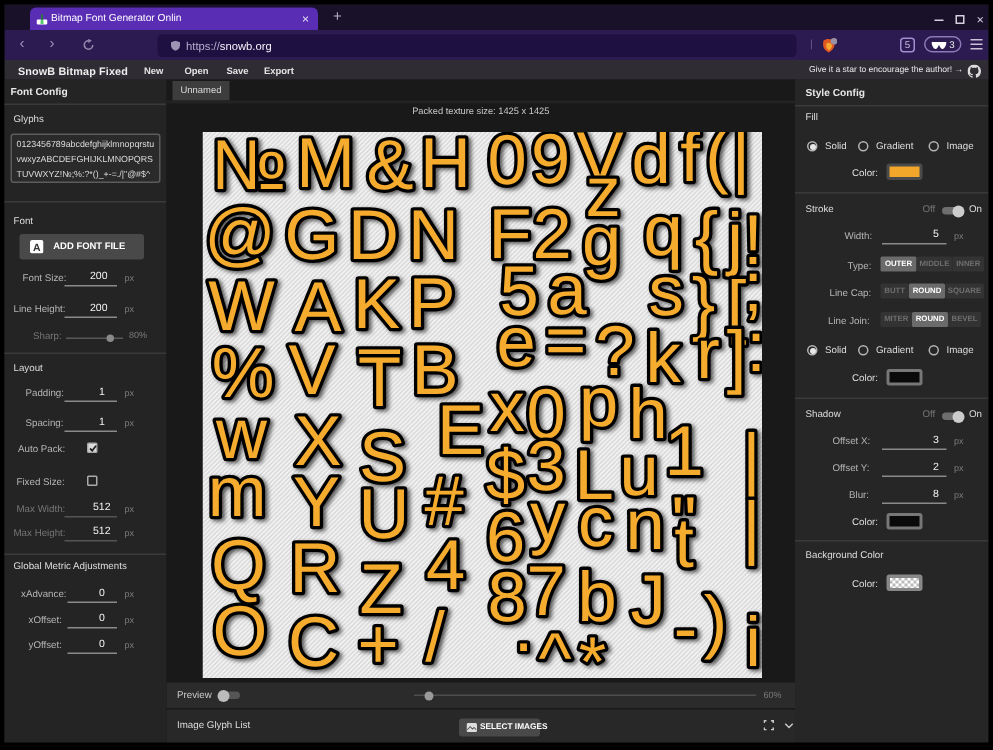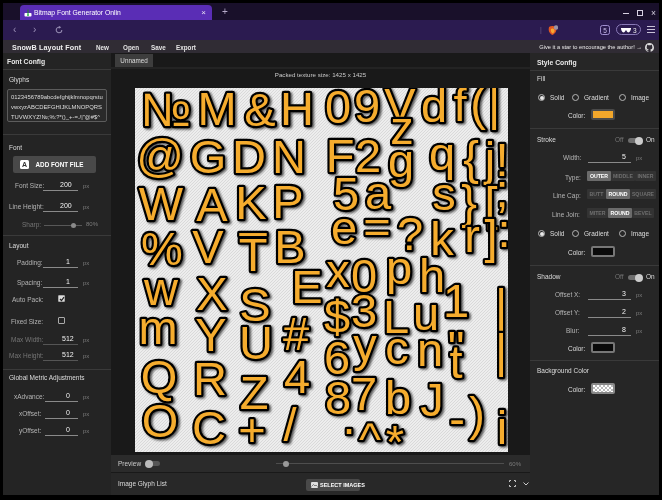--- a/index.html
+++ b/index.html
@@ -73,20 +73,26 @@
   <div class="winctl" style="left:648px;top:6px;font-size:8.5px;line-height:8px">×</div>
  </div>
 
  <div id="navbar">
   <div class="navic" style="left:10px">‹</div>
   <div class="navic" style="left:30px">›</div>
   <svg class="abs" style="left:52px;top:6px" width="8" height="8" viewBox="0 0 10 10">
         <path d="M8.5 5 A3.5 3.5 0 1 1 5 1.5" stroke="#948ab0" stroke-width="1.3" fill="none"></path>
         <path d="M4.8 -0.3 L7.8 1.5 L4.8 3.3 Z" fill="#948ab0"></path>
       </svg>
+  <div id="urlbar">
+    <svg class="abs" style="left:9px;top:4.5px" width="6" height="7" viewBox="0 0 10 11">
+          <path d="M5 0 L10 1.5 V5 C10 8.5 7.5 10.3 5 11 C2.5 10.3 0 8.5 0 5 V1.5 Z" fill="#9d93b3"></path>
+        </svg>
+    <span style="position:absolute;left:19px">https://<b>snowb.org</b></span>
+  </div>
   <div class="navic" style="left:537px;color:#6a5d8a;font-size:7px">|</div>
   <svg class="abs" style="left:544px;top:4.5px" width="11" height="11" viewBox="0 0 11 11">
     <path d="M2 2 C4 0.5 7 0.5 9 2.5 C10 5 9 8 5.5 10 C2.5 8.5 1 6 2 2Z" fill="#e25822"></path>
     <path d="M4 4 C5 3 7 3.5 7.5 5 C8 6.5 6.5 8 5.5 8.5 C4 7.5 3.5 5.5 4 4Z" fill="#f7a832"></path>
     <circle cx="9" cy="2.5" r="2.2" fill="#9a93a8"></circle>
   </svg>
   <div class="abs" style="left:597px;top:4.5px;width:10px;height:10px;border:1px solid #a08fd0;border-radius:2.5px;color:#cabfe8;font-size:6.5px;line-height:9px;text-align:center">5</div>
   <div class="abs" style="left:613px;top:4px;width:25px;height:11px;border:1px solid #8a7ab8;border-radius:5.5px">
     <svg class="abs" style="left:3.5px;top:2.5px" width="10" height="5" viewBox="0 0 12 6">
           <path d="M0 0 H12 V1 C12 1 11 5.5 8.8 5.5 C7 5.5 6.6 2.5 6 2.5 C5.4 2.5 5 5.5 3.2 5.5 C1 5.5 0 1 0 1Z" fill="#fff"></path>
@@ -94,21 +100,21 @@
     <span style="position:absolute;right:3.5px;top:1.5px;font-size:6.5px;color:#eee">3</span>
   </div>
   <div class="abs" style="left:644px;top:6px;width:8px;height:8px">
     <div style="border-top:1px solid #c9c2d8"></div>
     <div style="border-top:1px solid #c9c2d8;margin-top:2.2px"></div>
     <div style="border-top:1px solid #c9c2d8;margin-top:2.2px"></div>
   </div>
  </div>
 
  <div id="apphdr">
-  <span class="logo">SnowB Layout Font</span>
+  <span class="logo">SnowB Bitmap Fixed</span>
   <span class="mi" style="left:93px">New</span>
   <span class="mi" style="left:120px">Open</span>
   <span class="mi" style="left:148px">Save</span>
   <span class="mi" style="left:173px">Export</span>
   <span id="star">Give it a star to encourage the author! →</span>
   <svg class="abs" style="right:5px;top:2.5px" width="9" height="9" viewBox="0 0 16 16" fill="#dcdcdc">
         <path d="M8 0C3.58 0 0 3.58 0 8c0 3.54 2.29 6.53 5.47 7.59.4.07.55-.17.55-.38 0-.19-.01-.82-.01-1.49-2.01.37-2.53-.49-2.69-.94-.09-.23-.48-.94-.82-1.13-.28-.15-.68-.52-.01-.53.63-.01 1.08.58 1.23.82.72 1.21 1.87.87 2.33.66.07-.52.28-.87.51-1.07-1.78-.2-3.64-.89-3.64-3.95 0-.87.31-1.59.82-2.15-.08-.2-.36-1.02.08-2.12 0 0 .67-.21 2.2.82.64-.18 1.32-.27 2-.27s1.36.09 2 .27c1.53-1.04 2.2-.82 2.2-.82.44 1.1.16 1.92.08 2.12.51.56.82 1.27.82 2.15 0 3.07-1.87 3.75-3.65 3.95.29.25.54.73.54 1.48 0 1.07-.01 1.93-.01 2.2 0 .21.15.46.55.38A8.01 8.01 0 0 0 16 8c0-4.42-3.58-8-8-8z"></path>
       </svg>
  </div>
 

